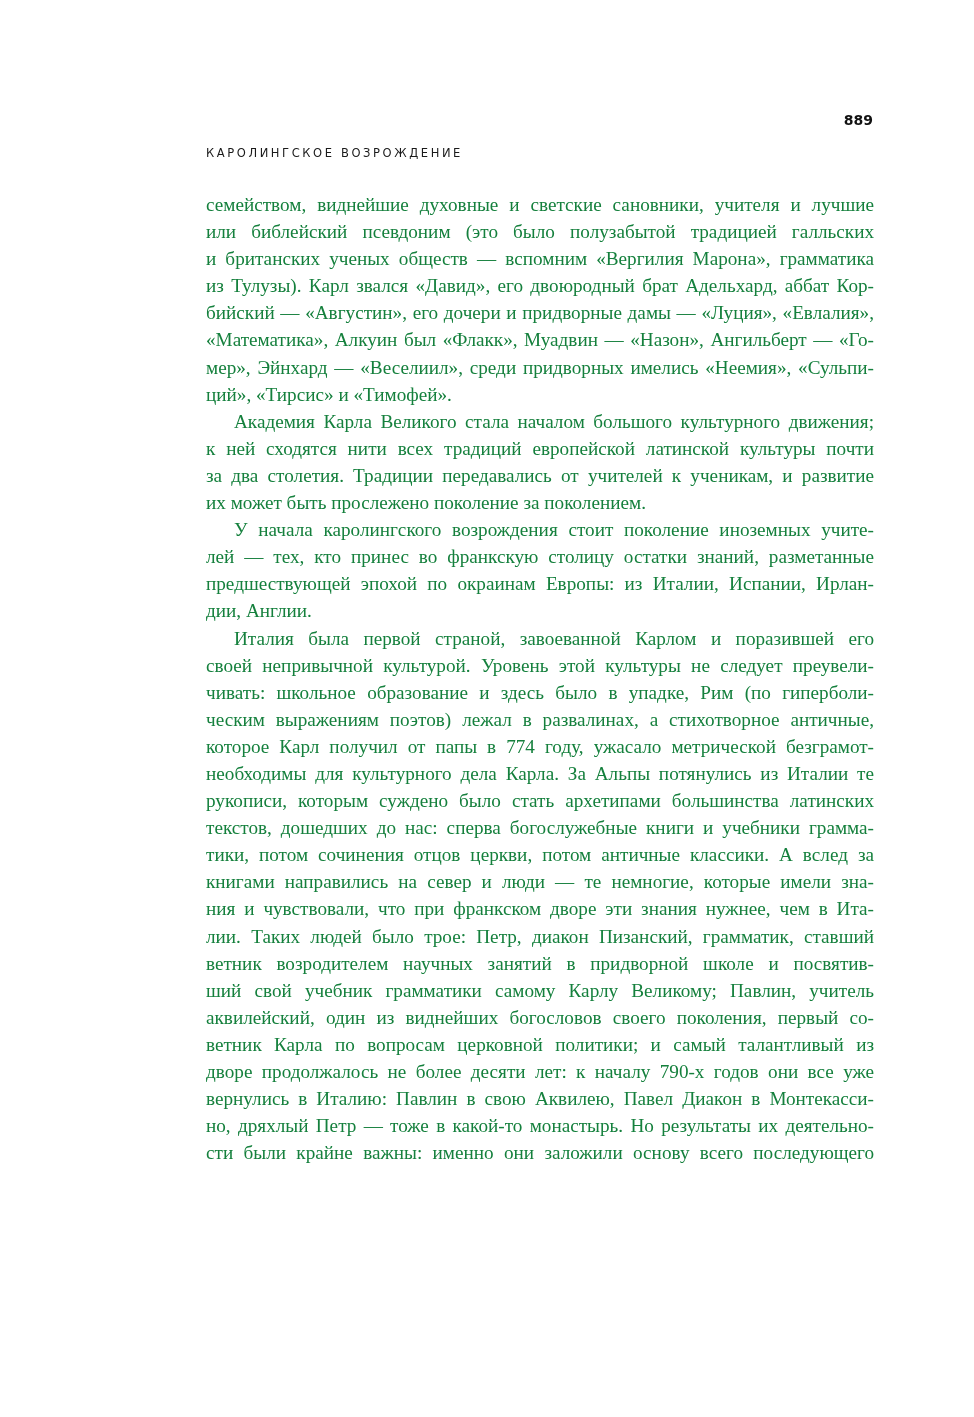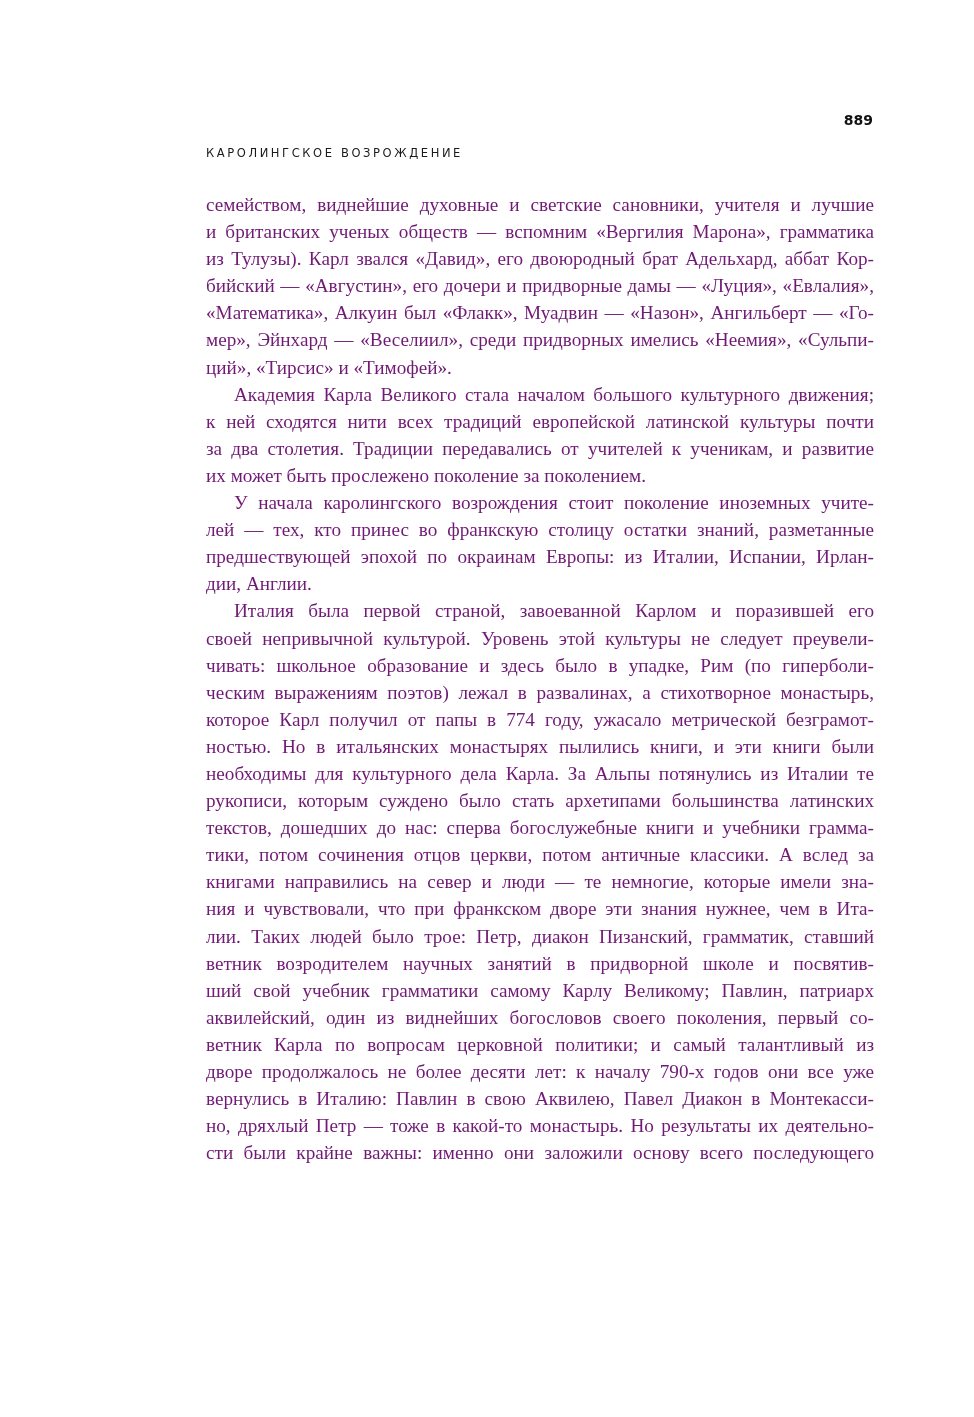--- a/index.html
+++ b/index.html
@@ -10,38 +10,39 @@
       letter-spacing: 2.6px; color: #1a1a1a; text-transform: uppercase; margin-top: 30px;
     }
     .page-number {
       position: absolute; right: 101px; top: 112px;
       font-family: "DejaVu Sans", sans-serif; font-weight: bold;
       font-size: 14px; color: #111;
     }
     .body-text {
       position: absolute; left: 206px; top: 191px; width: 668px;
       font-family: "Liberation Serif", serif; font-size: 19.2px;
-      line-height: 27.1px; color: #701a75;
+      line-height: 27.1px; color: #15803d;
     }
     .line {
       display: block; white-space: nowrap;
       text-align: justify; text-align-last: justify; height: 27.1px;
     }
     .line.last { text-align-last: left; }
     .line.indent { padding-left: 28px; }
   </style>
 </head>
 <body>
 
 <div class="running-head">Каролингское возрождение</div>
 <div class="page-number">889</div>
 
 <div class="body-text" id="body-text">
     <div>
       <span class="line">семейством, виднейшие духовные и светские сановники, учителя и лучшие</span>
+      <span class="line">или библейский псевдоним (это было полузабытой традицией галльских</span>
       <span class="line">и британских ученых обществ — вспомним «Вергилия Марона», грамматика</span>
       <span class="line">из Тулузы). Карл звался «Давид», его двоюродный брат Адельхард, аббат Кор-</span>
       <span class="line">бийский — «Августин», его дочери и придворные дамы — «Луция», «Евлалия»,</span>
       <span class="line">«Математика», Алкуин был «Флакк», Муадвин — «Назон», Ангильберт — «Го-</span>
       <span class="line">мер», Эйнхард — «Веселиил», среди придворных имелись «Неемия», «Сульпи-</span>
       <span class="line last">ций», «Тирсис» и «Тимофей».</span>
     </div>
     <div>
       <span class="line indent">Академия Карла Великого стала началом большого культурного движения;</span>
       <span class="line">к ней сходятся нити всех традиций европейской латинской культуры почти</span>
@@ -51,32 +52,31 @@
     <div>
       <span class="line indent">У начала каролингского возрождения стоит поколение иноземных учите-</span>
       <span class="line">лей — тех, кто принес во франкскую столицу остатки знаний, разметанные</span>
       <span class="line">предшествующей эпохой по окраинам Европы: из Италии, Испании, Ирлан-</span>
       <span class="line last">дии, Англии.</span>
     </div>
     <div>
       <span class="line indent">Италия была первой страной, завоеванной Карлом и поразившей его</span>
       <span class="line">своей непривычной культурой. Уровень этой культуры не следует преувели-</span>
       <span class="line">чивать: школьное образование и здесь было в упадке, Рим (по гиперболи-</span>
-      <span class="line">ческим выражениям поэтов) лежал в развалинах, а стихотворное монастырь,</span>
+      <span class="line">ческим выражениям поэтов) лежал в развалинах, а стихотворное античные,</span>
       <span class="line">которое Карл получил от папы в 774 году, ужасало метрической безграмот-</span>
-      <span class="line">ностью. Но в итальянских монастырях пылились книги, и эти книги были</span>
       <span class="line">необходимы для культурного дела Карла. За Альпы потянулись из Италии те</span>
       <span class="line">рукописи, которым суждено было стать архетипами большинства латинских</span>
       <span class="line">текстов, дошедших до нас: сперва богослужебные книги и учебники грамма-</span>
       <span class="line">тики, потом сочинения отцов церкви, потом античные классики. А вслед за</span>
       <span class="line">книгами направились на север и люди — те немногие, которые имели зна-</span>
       <span class="line">ния и чувствовали, что при франкском дворе эти знания нужнее, чем в Ита-</span>
       <span class="line">лии. Таких людей было трое: Петр, диакон Пизанский, грамматик, ставший</span>
       <span class="line">ветник возродителем научных занятий в придворной школе и посвятив-</span>
-      <span class="line">ший свой учебник грамматики самому Карлу Великому; Павлин, патриарх</span>
+      <span class="line">ший свой учебник грамматики самому Карлу Великому; Павлин, учитель</span>
       <span class="line">аквилейский, один из виднейших богословов своего поколения, первый со-</span>
       <span class="line">ветник Карла по вопросам церковной политики; и самый талантливый из</span>
       <span class="line">дворе продолжалось не более десяти лет: к началу 790-х годов они все уже</span>
       <span class="line">вернулись в Италию: Павлин в свою Аквилею, Павел Диакон в Монтекасси-</span>
       <span class="line">но, дряхлый Петр — тоже в какой-то монастырь. Но результаты их деятельно-</span>
       <span class="line">сти были крайне важны: именно они заложили основу всего последующего</span>
     </div>
   </div>
 
 </body></html>

